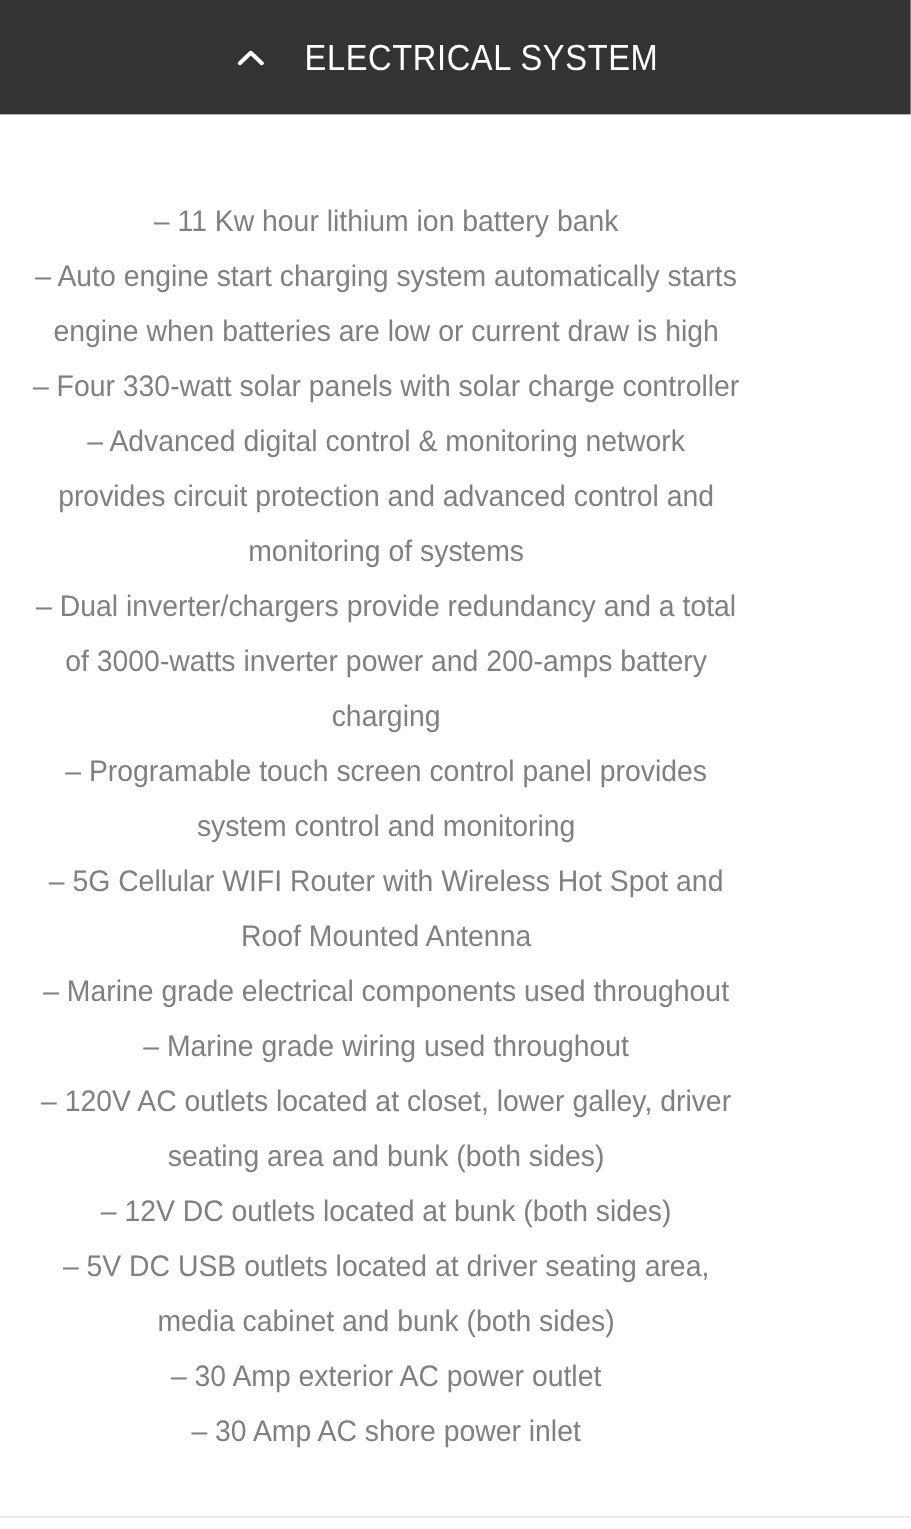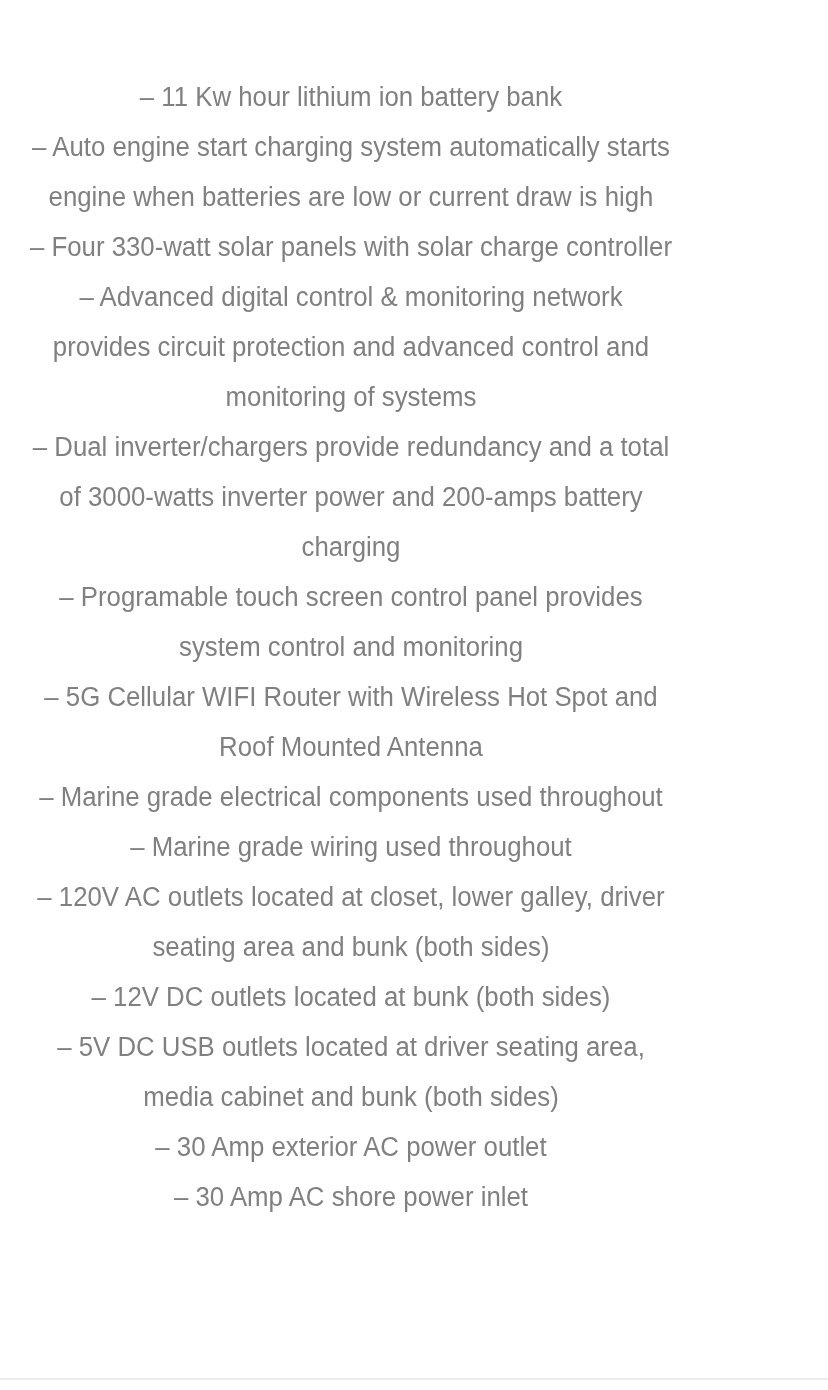--- a/index.html
+++ b/index.html
@@ -94,20 +94,28 @@
     width: 828px;
     height: 2px;
     background: #ececec;
   }
 </style>
 </head>
 <body>
 
 <div class="accordion-panel">
 
+  <div class="section-header">
+    <span class="chevron-up-icon">
+      <svg viewBox="0 0 34 34" aria-hidden="true">
+        <path d="M7 21.5 L17 12 L27 21.5" fill="none" stroke="#ffffff" stroke-width="3.6" stroke-linecap="round" stroke-linejoin="round"></path>
+      </svg>
+    </span>
+    <span class="section-title">ELECTRICAL SYSTEM</span>
+  </div>
 
   <div class="section-body">
     <ul class="spec-list">
       <li class="spec-item">– 11 Kw hour lithium ion battery bank</li>
       <li class="spec-item">– Auto engine start charging system automatically starts engine when batteries are low or current draw is high</li>
       <li class="spec-item">– Four 330-watt solar panels with solar charge controller</li>
       <li class="spec-item">– Advanced digital control &amp; monitoring network provides circuit protection and advanced control and monitoring of systems</li>
       <li class="spec-item">– Dual inverter/chargers provide redundancy and a total of 3000-watts inverter power and 200-amps battery charging</li>
       <li class="spec-item">– Programable touch screen control panel provides system control and monitoring</li>
       <li class="spec-item">– 5G Cellular WIFI Router with Wireless Hot Spot and Roof Mounted Antenna</li>

